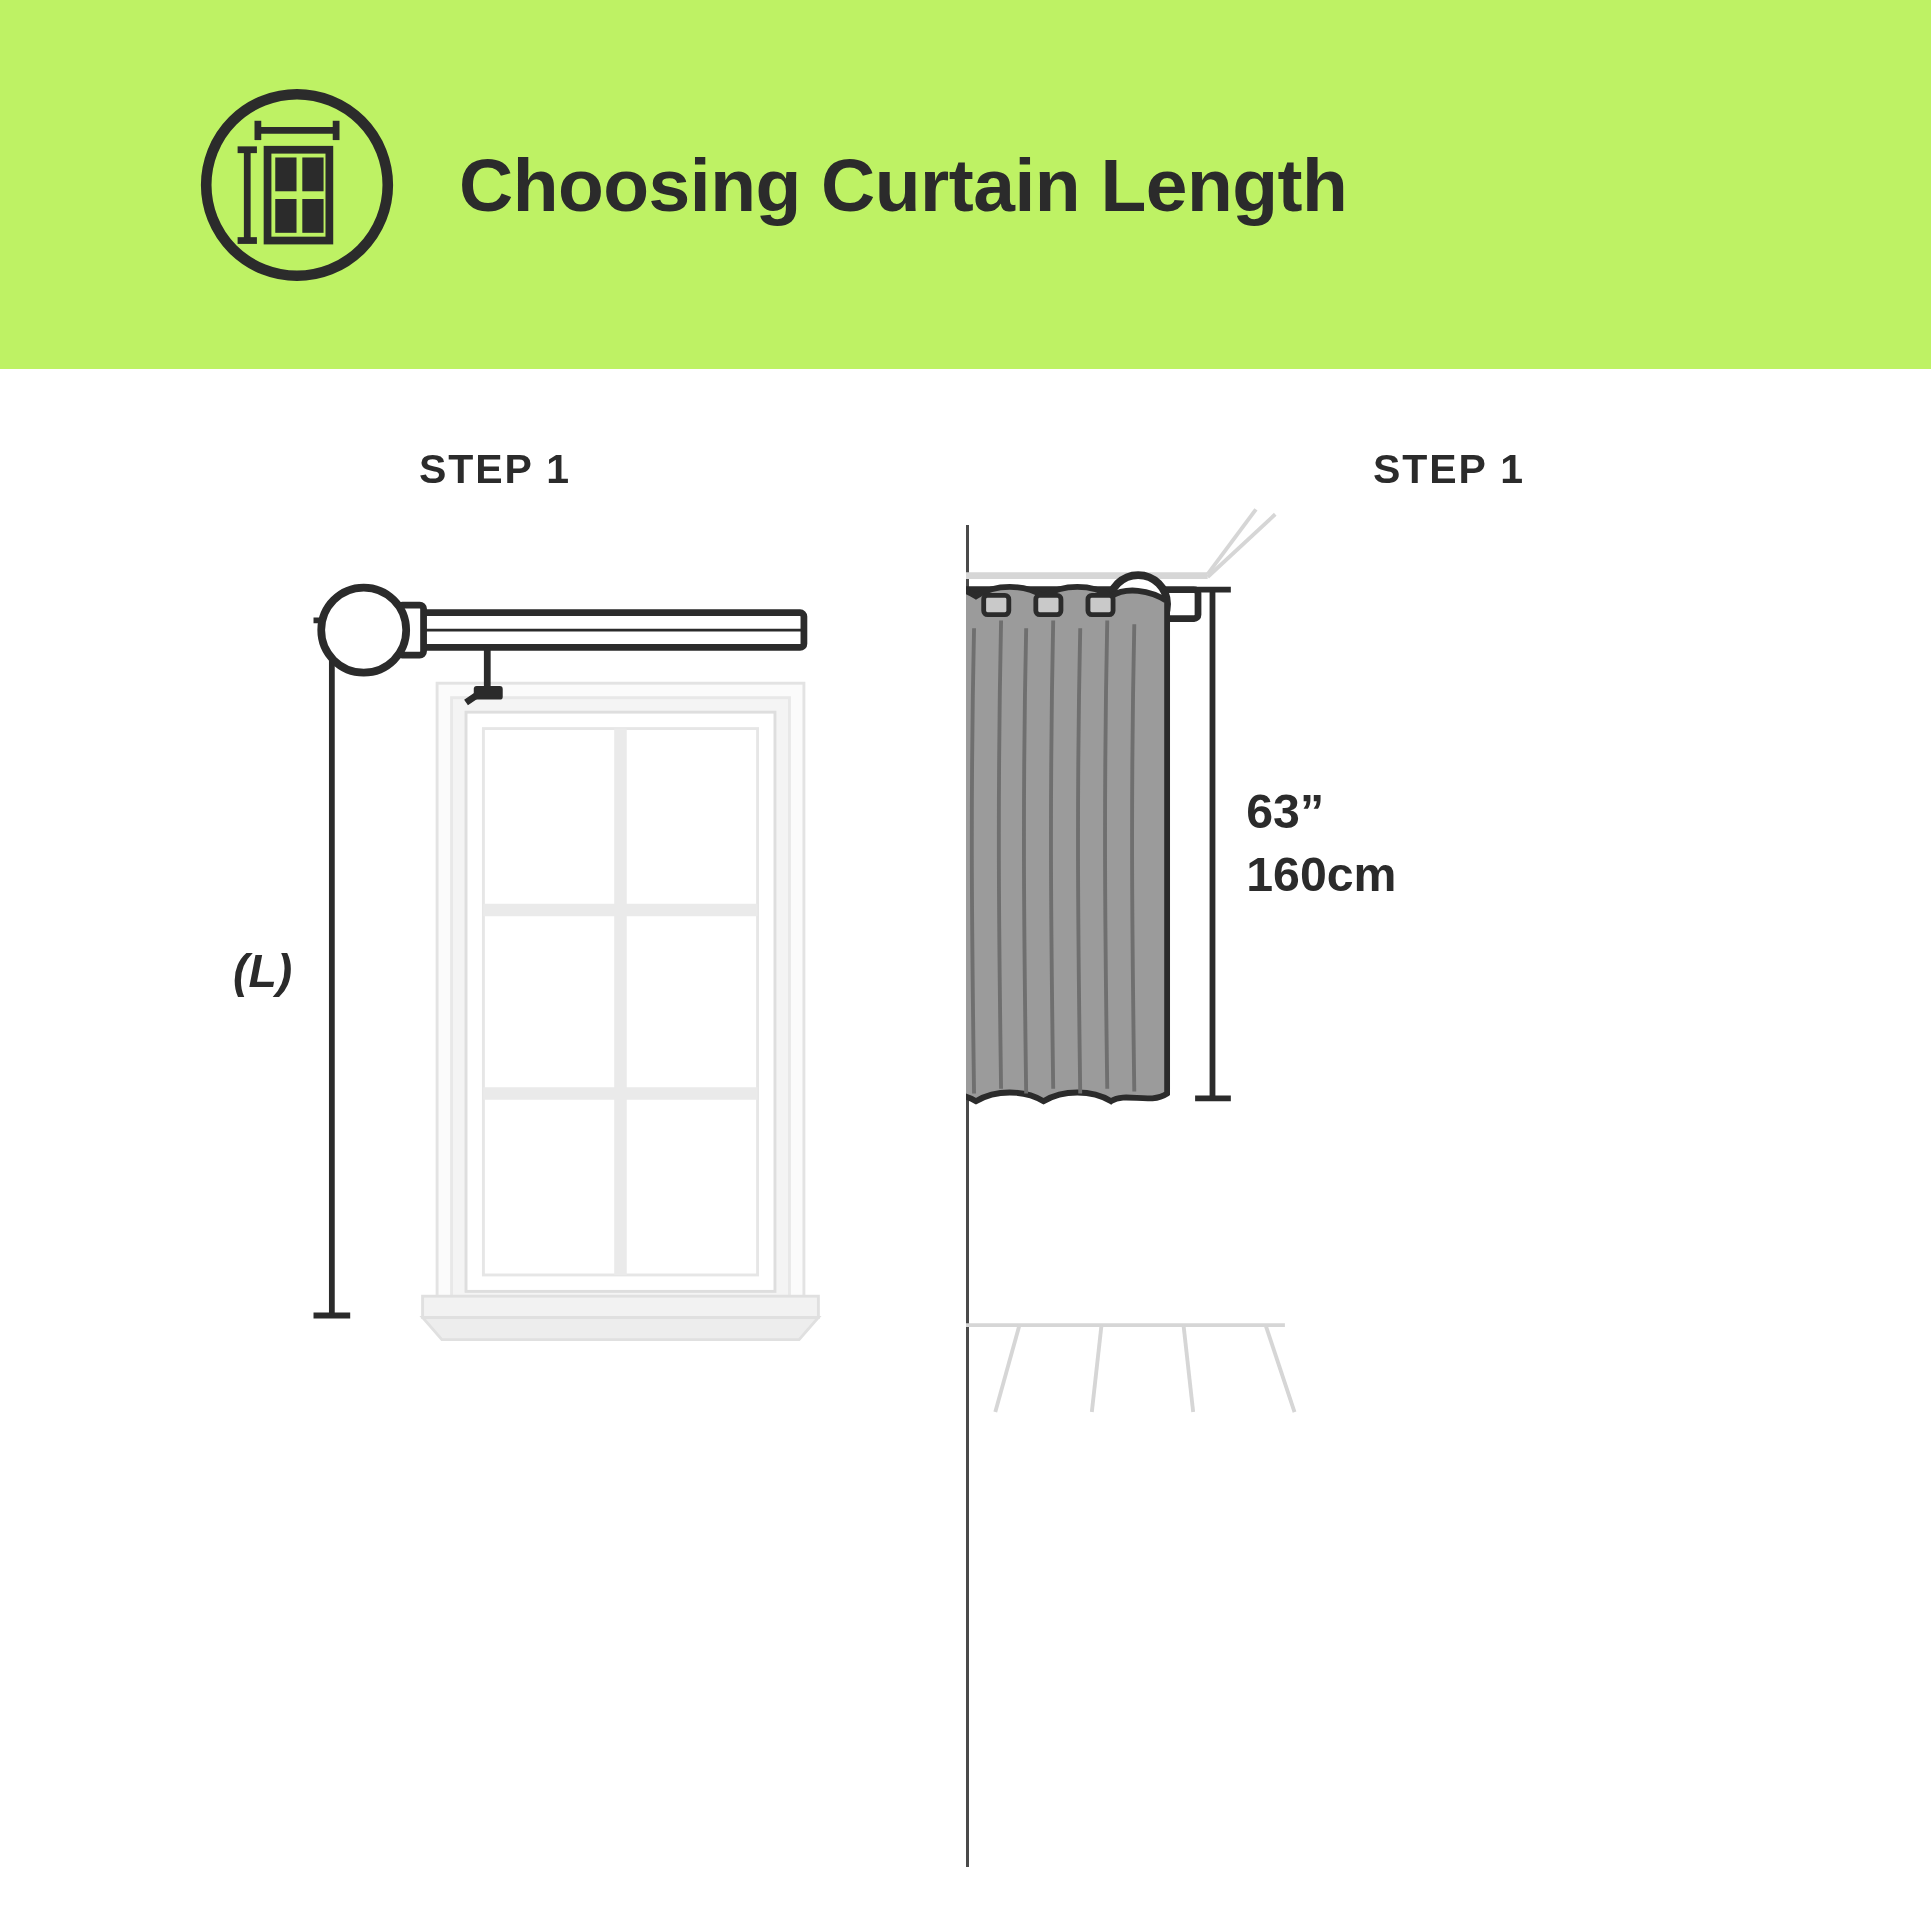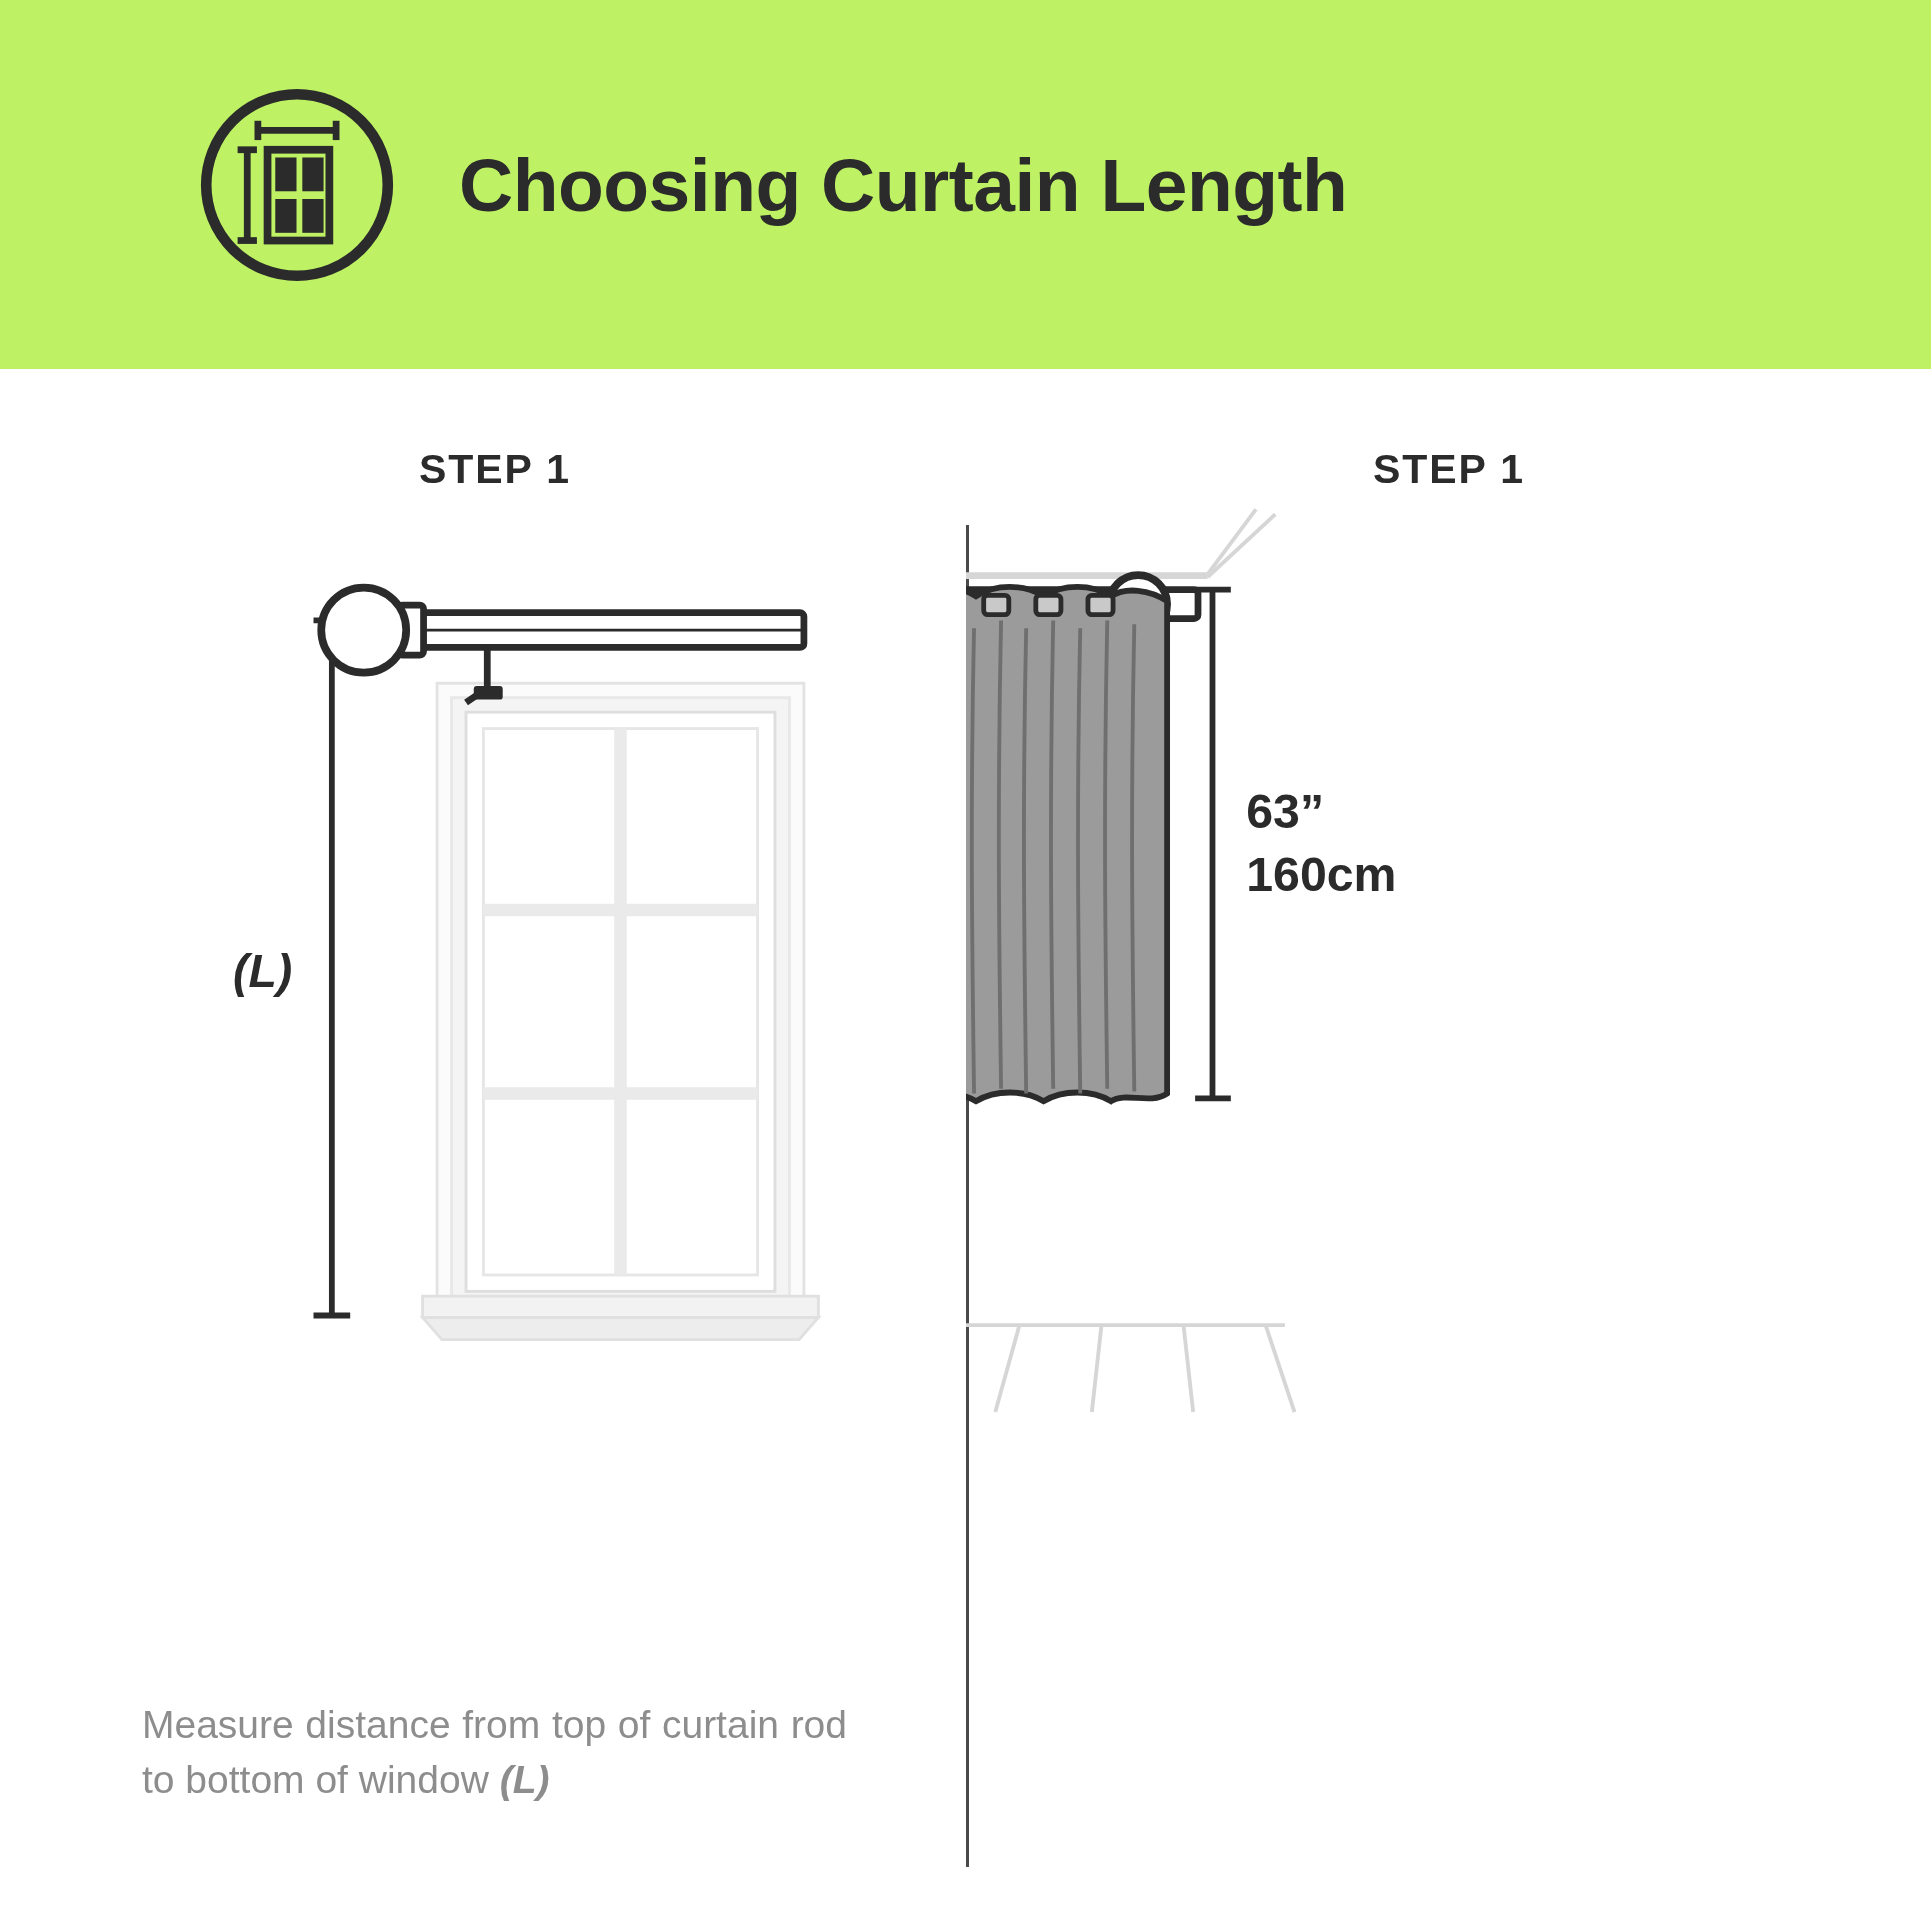--- a/index.html
+++ b/index.html
@@ -179,23 +179,20 @@
           <circle cx="364" cy="170" r="44" fill="#ffffff" stroke="#2b2b2b" stroke-width="8"></circle>
 
           <path d="M492 188 L492 230 L470 245" fill="none" stroke="#2b2b2b" stroke-width="7"></path>
           <rect x="478" y="228" width="30" height="14" rx="3" fill="#2b2b2b"></rect>
         </g>
 
         <text class="measure-text" x="290" y="540" text-anchor="end" font-size="48" font-style="italic">(L)</text>
       </svg>
     </div>
 
-    <div class="caption">
-      <span>Measure distance from top of  curtain rod to bottom of window </span><em>(L)</em>
-    </div>
   </div>
 
   <div class="col col-right">
     <div class="step-label">STEP 1</div>
 
     <div class="fig">
       <svg width="966" height="1226" viewBox="0 0 1000 1270">
 
         <g stroke="#d6d6d6" stroke-width="4" fill="none">
           <line x1="-60" y1="115" x2="250" y2="115"></line>

